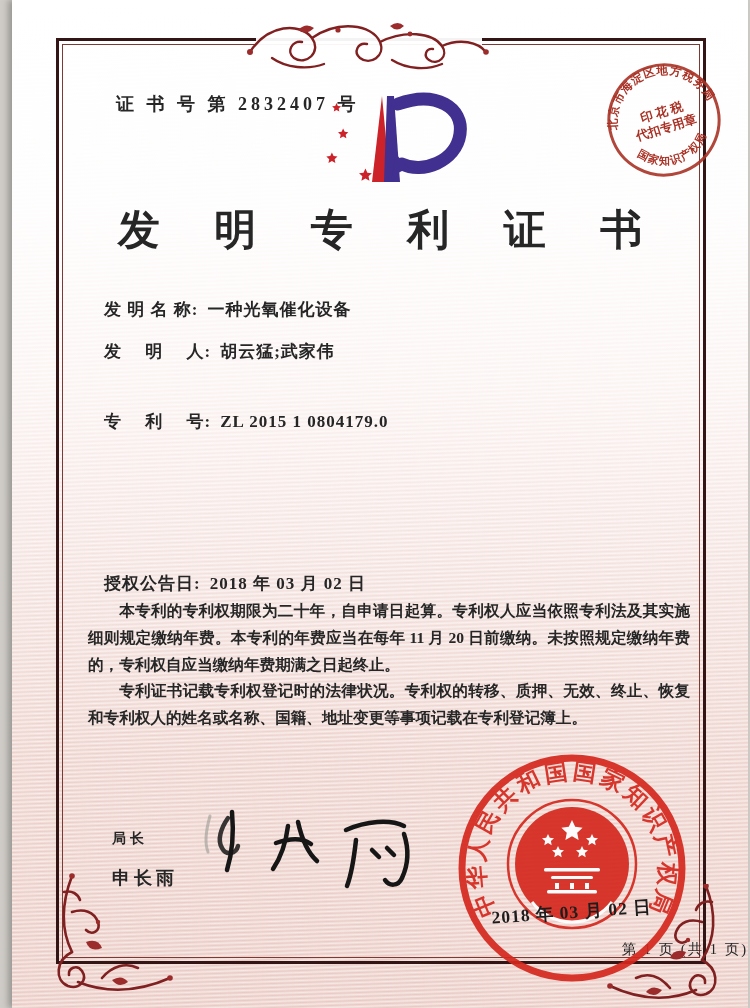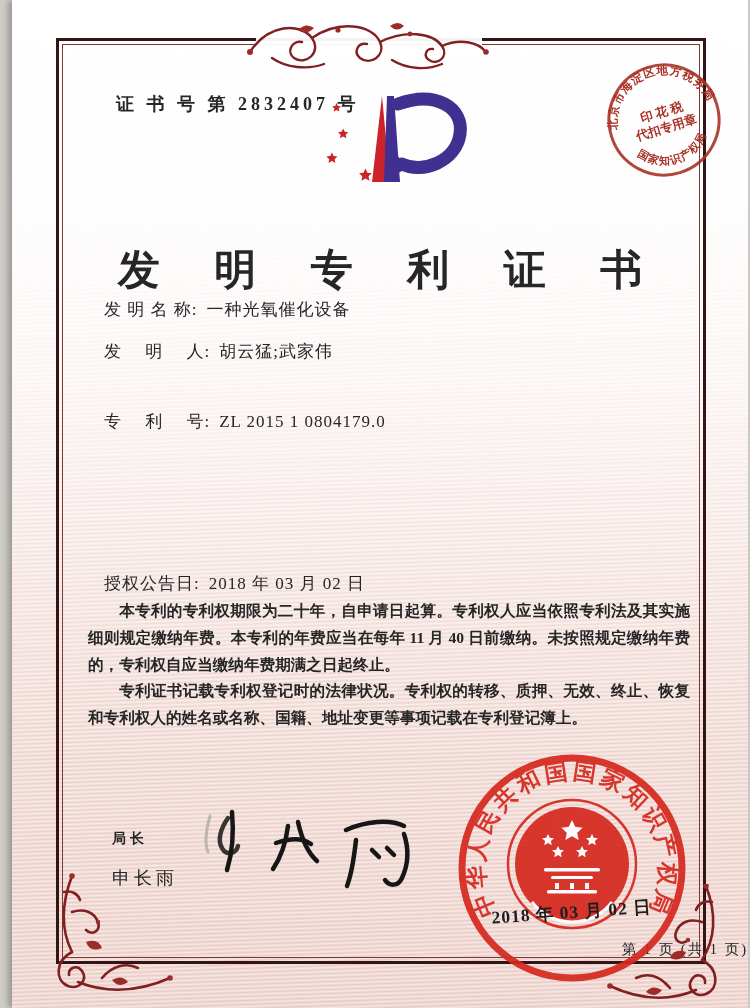--- a/index.html
+++ b/index.html
@@ -27,32 +27,32 @@
   }
   .frame-inner{
     position:absolute;inset:3px;border:1px solid #7c3a34;
   }
   .abs{position:absolute;}
   .cert-number{
     left:104px;top:92px;font-size:18px;font-weight:bold;letter-spacing:4px;
   }
   .title{
     left:0;right:0;top:202px;text-align:center;
-    font-size:42px;font-weight:bold;letter-spacing:22px;text-indent:22px;margin-top:40px;
-  }
-  .field-row{left:92px;font-size:17px;font-weight:normal;white-space:nowrap;}
+    font-size:42px;font-weight:bold;letter-spacing:22px;text-indent:22px;
+  }
+  .field-row{left:92px;font-size:17px;font-weight:bold;white-space:nowrap;}
   .field-label{letter-spacing:1px;}
   .field-value{margin-left:9px;letter-spacing:1px;}
   .bodytext{
     left:76px;right:58px;top:598px;
     font-size:15.6px;line-height:26.8px;text-align:justify;font-weight:bold;
   }
   .bodytext p{margin:0;text-indent:2em;}
   .director-title{left:100px;top:830px;font-size:14px;font-weight:bold;letter-spacing:4px;}
-  .director-name{left:100px;top:866px;font-size:18px;font-weight:normal;letter-spacing:4px;}
+  .director-name{left:100px;top:866px;font-size:18px;font-weight:bold;letter-spacing:4px;}
   .footer{
     left:0;right:0;top:940px;text-align:right;font-size:14.5px;letter-spacing:2px;
   }
   .tax-stamp{left:588px;top:56px;transform:rotate(-17deg);}
   .seal{left:436px;top:750px;}
   svg text{font-family:"Liberation Serif", serif;}
 </style>
 </head>
 <body>
 
@@ -90,21 +90,21 @@
     <span class="field-label">发　 明　 人:</span><span class="field-value">胡云猛;武家伟</span>
   </div>
   <div class="abs field-row" style="top:410px">
     <span class="field-label">专　 利　 号:</span><span class="field-value">ZL 2015 1 0804179.0</span>
   </div>
   <div class="abs field-row" style="top:572px">
     <span class="field-label">授权公告日:</span><span class="field-value">2018 年 03 月 02 日</span>
   </div>
 
   <div class="abs bodytext">
-    <p>本专利的专利权期限为二十年，自申请日起算。专利权人应当依照专利法及其实施细则规定缴纳年费。本专利的年费应当在每年 11 月 40 日前缴纳。未按照规定缴纳年费的，专利权自应当缴纳年费期满之日起终止。</p>
+    <p>本专利的专利权期限为二十年，自申请日起算。专利权人应当依照专利法及其实施细则规定缴纳年费。本专利的年费应当在每年 11 月 20 日前缴纳。未按照规定缴纳年费的，专利权自应当缴纳年费期满之日起终止。</p>
     <p>专利证书记载专利权登记时的法律状况。专利权的转移、质押、无效、终止、恢复和专利权人的姓名或名称、国籍、地址变更等事项记载在专利登记簿上。</p>
   </div>
 
   <div class="abs director-title">局长</div>
   <div class="abs director-name">申长雨</div>
 
   <svg class="abs" style="left:168px;top:798px" width="240" height="100" viewBox="0 0 240 100">
     <g fill="none" stroke="#161616" stroke-width="4.5" stroke-linecap="round">
       <path d="M48 20 c-7 10 -11 22 -6 30 c4 8 14 6 16 -2" opacity=".85"></path>
       <path d="M52 14 c2 22 0 42 -5 58"></path>

